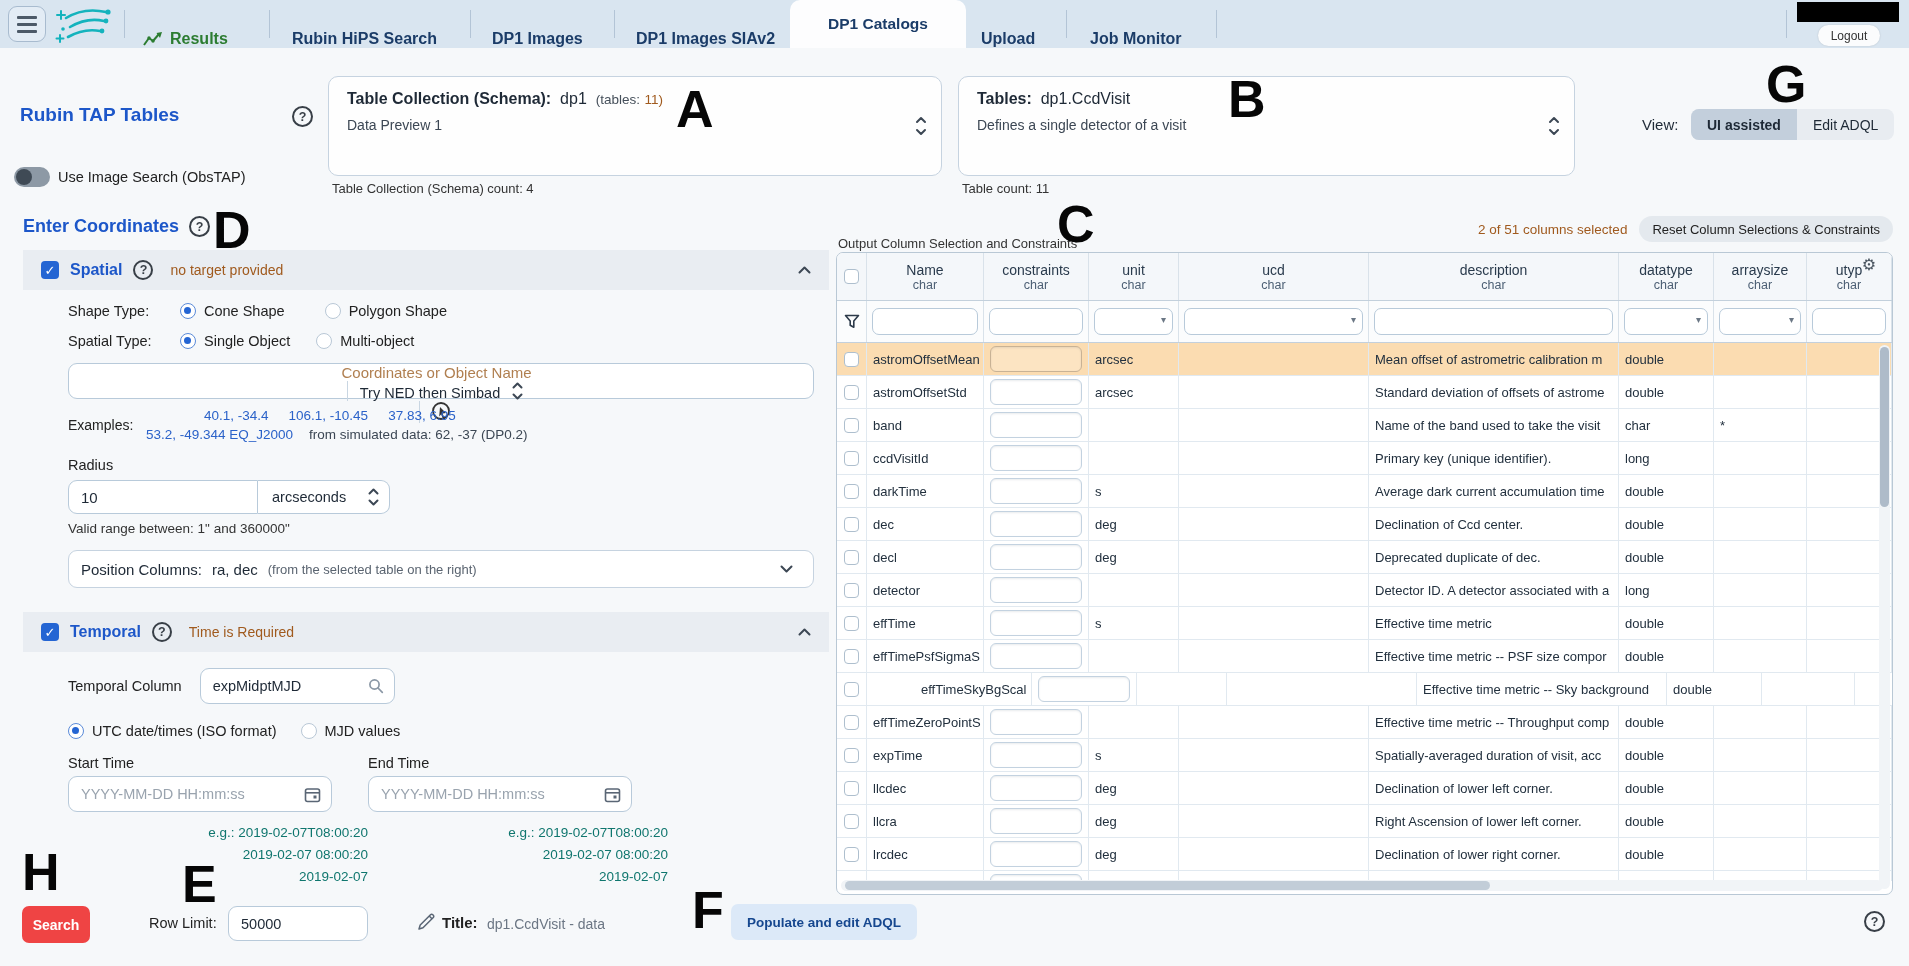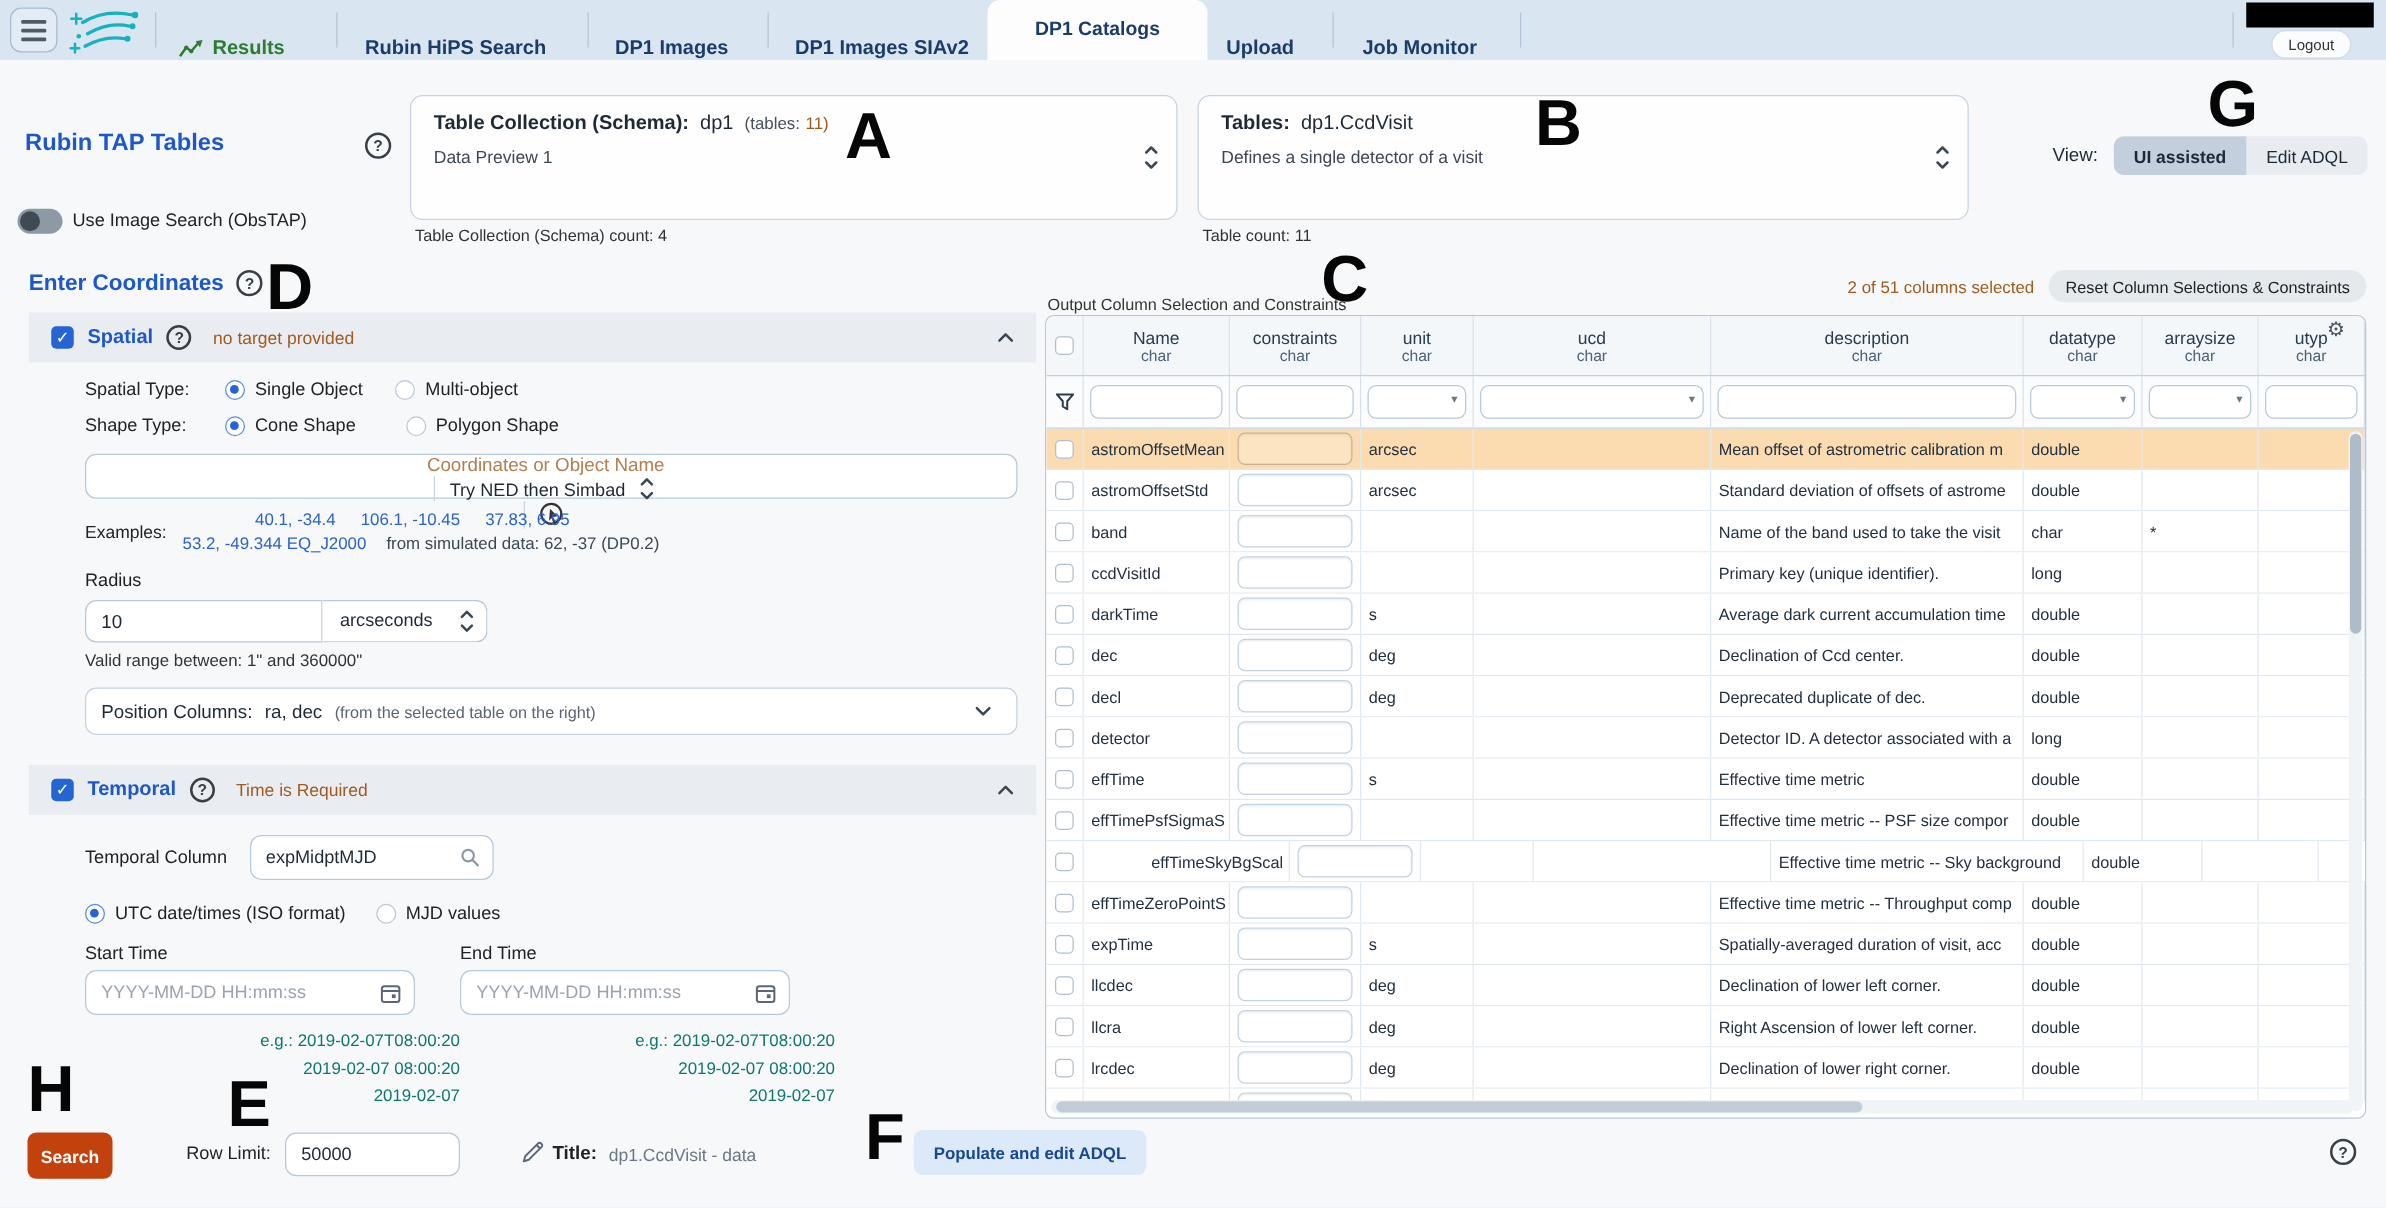--- a/index.html
+++ b/index.html
@@ -92,21 +92,21 @@
   .tl { width:300px; font-size:14.5px; color:#222; }
   .timeinputs { margin-top:5px; display:flex; }
   .timebox { width:264px; height:36px; background:#fff; border:1px solid #b8cada; border-radius:9px; display:flex; align-items:center; padding:0 10px 0 12px; margin-right:36px; }
   .timebox input { flex:1; border:none; outline:none; font-size:14.5px; color:#1e2936; font-family:inherit; min-width:0; background:none; }
   .timebox input::placeholder { color:#99a3ae; opacity:1; }
   .egs { margin-top:10px; display:flex; }
   .egcol { width:300px; font-size:13.5px; color:#0f766e; line-height:22px;text-align:right; }
   .egcol .ind { padding-left:32px; }
 
   
-  .search-btn { position:absolute; left:22px; top:906px; width:68px; height:37px; background:#c2410c; color:#fff; border:none; border-radius:7px; font-size:14px; font-weight:700; cursor:pointer; font-family:inherit; }
+  .search-btn { position:absolute; left:22px; top:906px; width:68px; height:37px; background:#ef4444; color:#fff; border:none; border-radius:7px; font-size:14px; font-weight:700; cursor:pointer; font-family:inherit; }
   .rl-label { position:absolute; left:149px; top:915px; font-size:14.5px; color:#222; }
   .rl-input { position:absolute; left:228px; top:906px; width:140px; height:35px; border:1px solid #b8cada; border-radius:9px; background:#fff; font-size:14.5px; padding:0 12px; color:#1e2936; outline:none; font-family:inherit; }
   .pencil { position:absolute; left:416px; top:912px; cursor:pointer; }
   .title-label { position:absolute; left:442px; top:914px; font-size:15px; font-weight:600; color:#222; }
   .title-value { position:absolute; left:487px; top:916px; font-size:14px; color:#6b7684; }
   .populate-btn { position:absolute; left:731px; top:904px; height:36px; padding:0 16px; background:#dce9f8; color:#16478f; border:none; border-radius:7px; font-size:13.5px; font-weight:700; cursor:pointer; font-family:inherit; }
   .help-br { position:absolute; left:1864px; top:911px; }
 
   
   .rightpanel { position:absolute; left:836px; top:214px; width:1057px; }
@@ -260,33 +260,33 @@
       <div class="cbx">✓</div>
       <span class="sec-title">Spatial</span>
       <span class="help-circ" style="width:20px;height:20px">?</span>
       <span class="status">no target provided</span>
       <span class="spacer"></span>
       <svg width="13" height="8" viewBox="0 0 13 8">
           <polyline class="chev" points="1.5,6.5 6.5,1.5 11.5,6.5"></polyline>
         </svg>
     </div>
     <div class="sec-content">
+      <div class="frow" style="margin-top:13px">
+        <span class="flabel">Shape Type:</span>
+        <span class="radio on"></span>
+        <span class="rlab">Cone Shape</span>
+        <span class="radio" style="margin-left:40px"></span>
+        <span class="rlab">Polygon Shape</span>
+      </div>
       <div class="frow" style="margin-top:14px">
         <span class="flabel">Spatial Type:</span>
         <span class="radio on"></span>
         <span class="rlab">Single Object</span>
         <span class="radio" style="margin-left:26px"></span>
         <span class="rlab">Multi-object</span>
-      </div>
-      <div class="frow" style="margin-top:13px">
-        <span class="flabel">Shape Type:</span>
-        <span class="radio on"></span>
-        <span class="rlab">Cone Shape</span>
-        <span class="radio" style="margin-left:40px"></span>
-        <span class="rlab">Polygon Shape</span>
       </div>
 
       <div class="coordbox">
         <input placeholder="Coordinates or Object Name" style="">
         <div class="resolver">
           <span>Try NED then Simbad</span>
           <svg width="11" height="20" viewBox="0 0 11 20">
               <polyline class="chev" points="1.5,6.5 5.5,2.5 9.5,6.5"></polyline>
               <polyline class="chev" points="1.5,13.5 5.5,17.5 9.5,13.5"></polyline>
             </svg>

